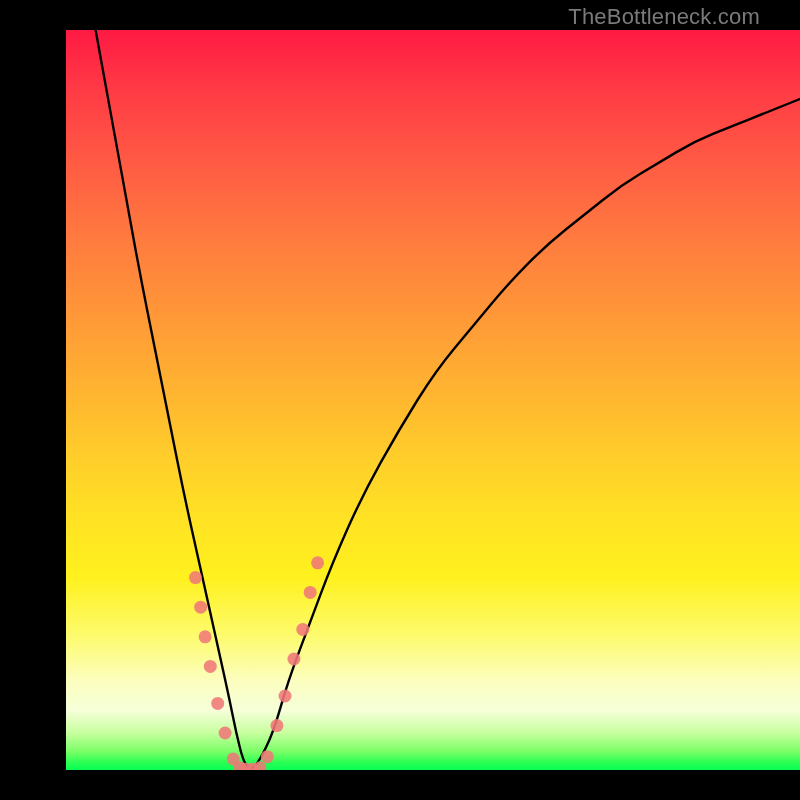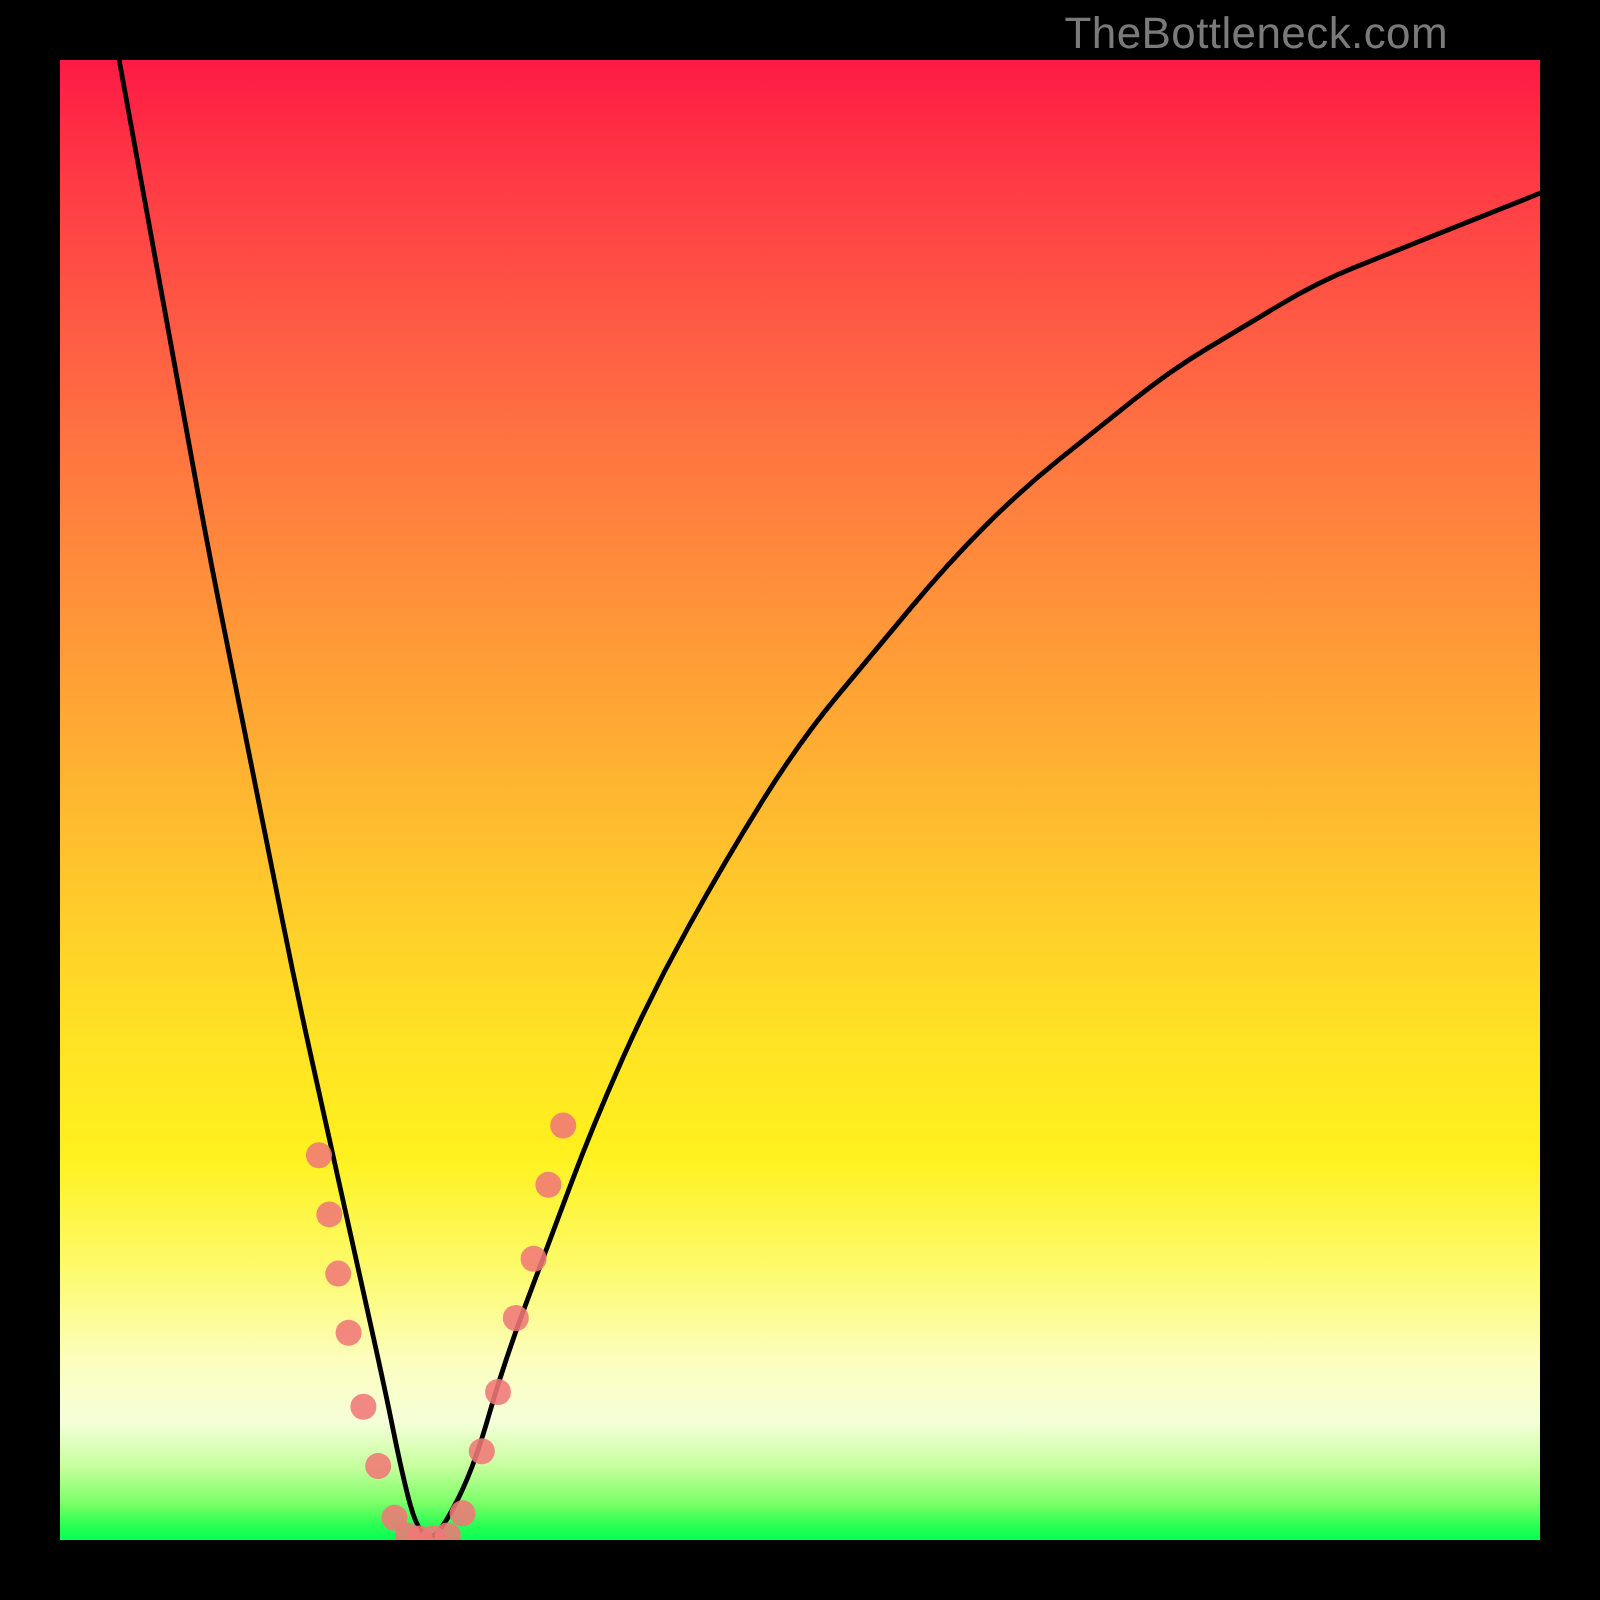--- a/index.html
+++ b/index.html
@@ -10,20 +10,21 @@
     overflow: hidden;
     background: #000;
     font-family: Arial, Helvetica, sans-serif;
   }
   .frame {
     position: relative;
     width: 732px;
     height: 800px;
     background: #000;
     box-sizing: border-box;
+    margin-left: 36px;
   }
   .plot-area {
     position: absolute;
     left: 30px;
     top: 30px;
     width: 740px;
     height: 740px;
     
     background: linear-gradient(
       to bottom,

